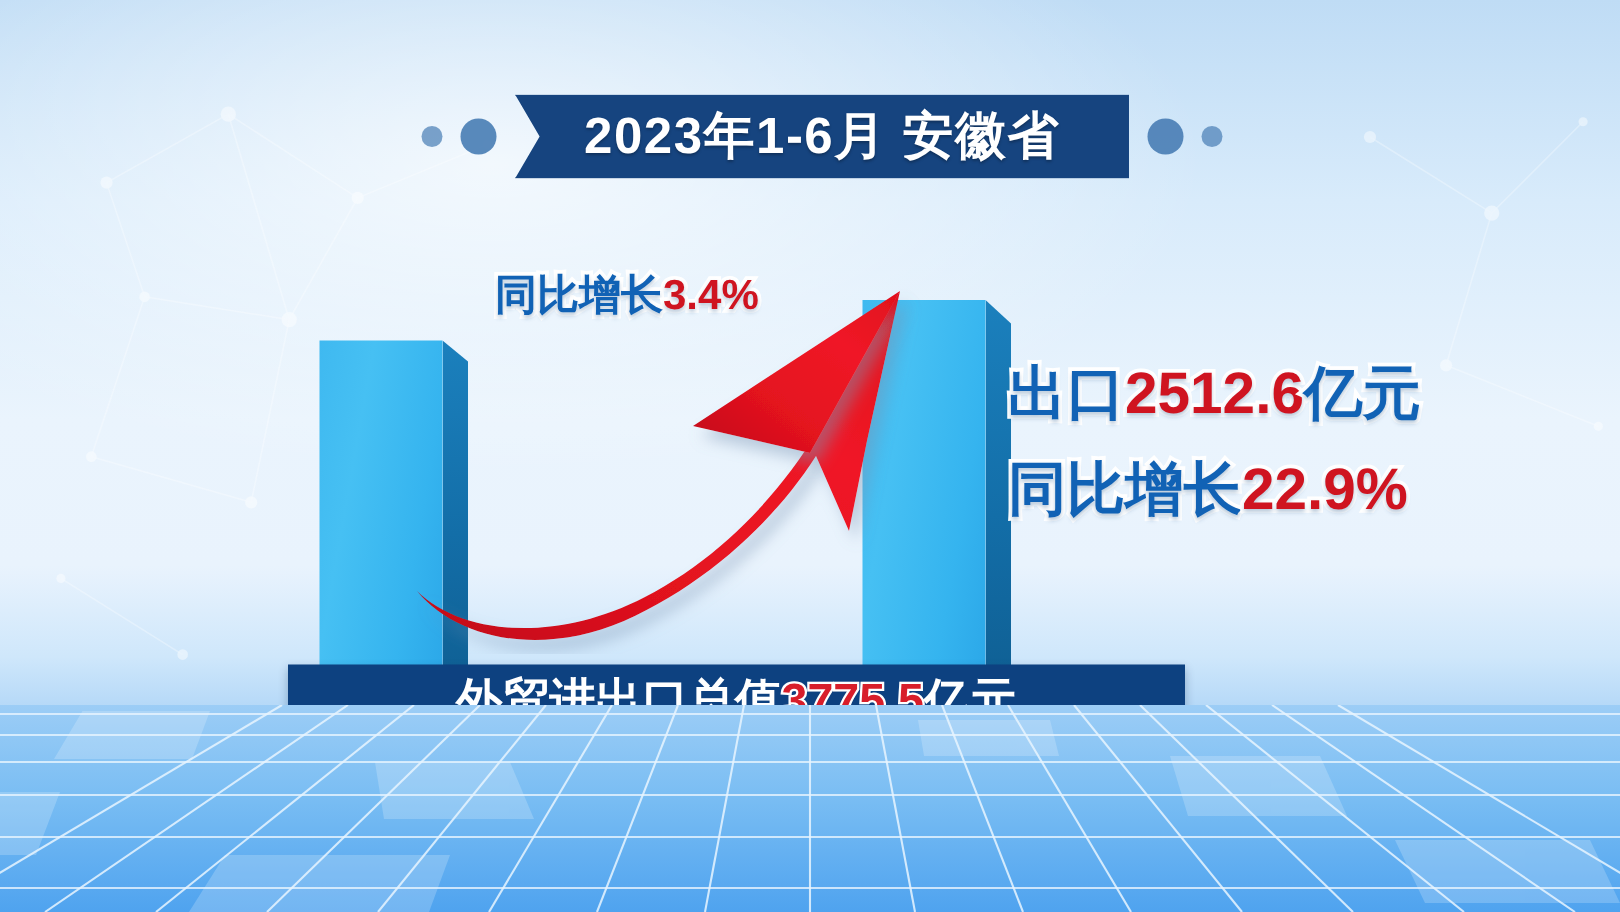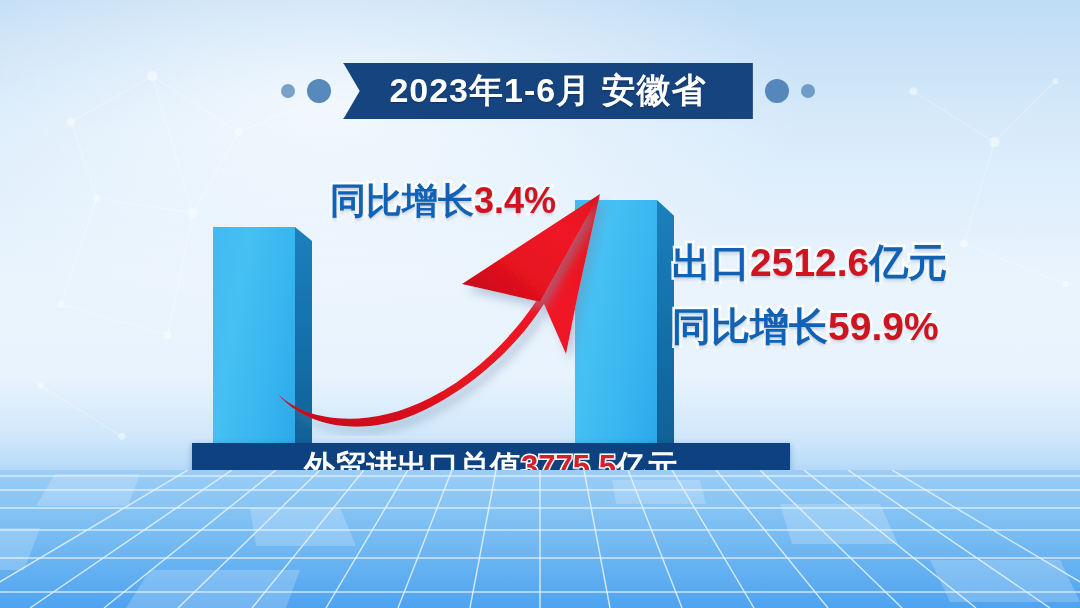--- a/index.html
+++ b/index.html
@@ -60,21 +60,21 @@
     clip-path:polygon(0 0, 100% 6%, 100% 100%, 0 100%);
   }
 
   
   .arrow{position:absolute;left:248px;top:186px;width:400px;height:250px;}
   .arrow svg{display:block;}
 
   
   .growth-label{
     position:absolute;left:330px;top:183px;white-space:nowrap;
-    font-size:36px;font-weight:700;line-height:1;
+    font-size:28px;font-weight:700;line-height:1;
   }
   .t-blue{color:#1162b5;}
   .t-red{color:#cf1420;}
   .outlined{
     -webkit-text-stroke:5px #ffffff;
     paint-order:stroke fill;
     text-shadow:0 2px 3px rgba(90,130,170,.45);
   }
 
   
@@ -187,21 +187,21 @@
     <span class="t-blue">同比增长</span><span class="t-red">3.4%</span>
   </div>
 
   <div class="stats">
 
     <div class="stat-line outlined">
       <span class="t-blue">出口</span><span class="t-red">2512.6</span><span class="t-blue">亿元</span>
     </div>
 
     <div class="stat-line outlined">
-      <span class="t-blue">同比增长</span><span class="t-red">59.9%</span><span class="t-blue"></span>
+      <span class="t-blue">同比增长</span><span class="t-red">22.9%</span><span class="t-blue"></span>
     </div>
 
 
   </div>
 
   <div class="bottom-banner">
     <span class="bottom-banner-text">
       <span class="bb-white">外贸进出口总值</span><span class="bb-red">3775.5</span><span class="bb-white">亿元</span>
     </span>
   </div>

